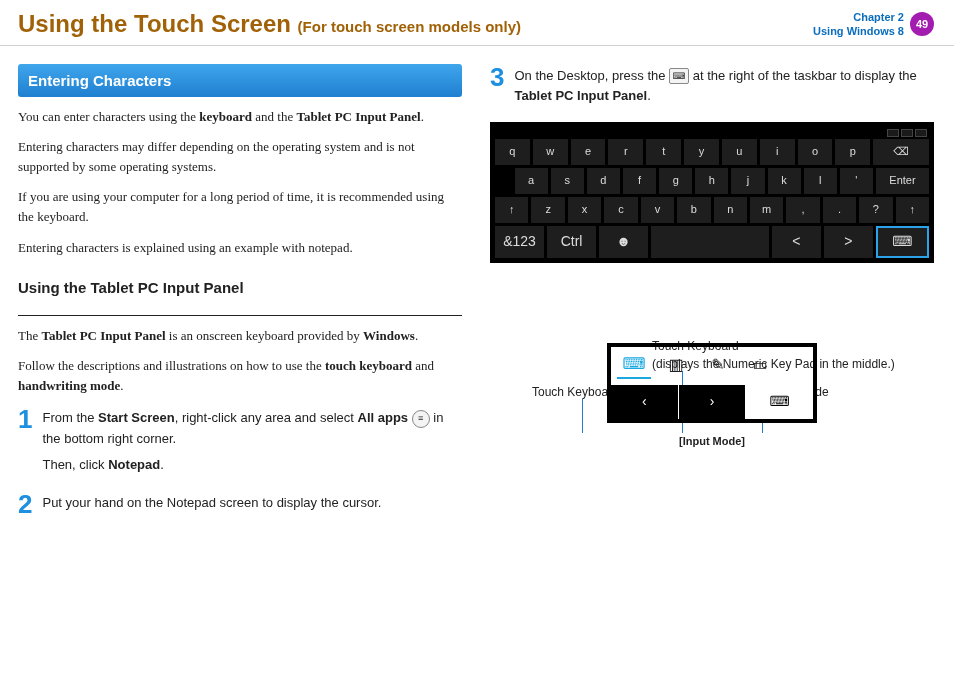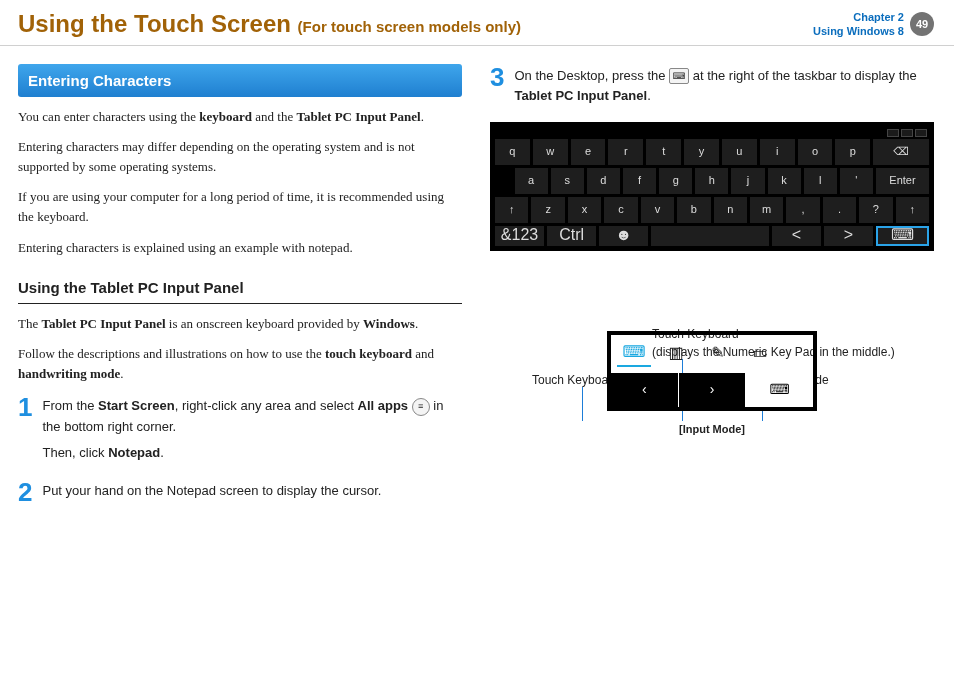--- a/index.html
+++ b/index.html
@@ -18,34 +18,34 @@
     justify-content: space-between;
     align-items: flex-start;
     border-bottom: 1px solid #d0d0d0;
   }
   .title { font-size: 24px; font-weight: bold; color: #a16207; }
   .title .sub { font-size: 15px; font-weight: bold; }
   .chapter { text-align: right; font-size: 11px; font-weight: bold; color: #0a6dbd; line-height: 1.3; display: flex; align-items: center; gap: 6px; }
   .page-badge {
     display: inline-flex; align-items: center; justify-content: center;
     width: 24px; height: 24px; border-radius: 50%;
-    background: #737373; color: #fff; font-size: 11px; font-weight: bold;
+    background: #a21caf; color: #fff; font-size: 11px; font-weight: bold;
   }
   .columns { display: flex; gap: 28px; padding: 18px 20px 0 18px; }
   .col { flex: 1; font-size: 13px; line-height: 1.55; }
   .banner {
     background: linear-gradient(#3fa6ec, #1f7fd0);
     color: #fff; font-weight: bold; font-size: 15px;
     padding: 5px 10px; border-radius: 3px; margin-bottom: 10px;
   }
   .para { margin-bottom: 10px; font-family: Liberation Serif, serif; }
   .bold { font-weight: bold; }
   .sect-head {
     font-size: 15px; font-weight: bold; border-bottom: 1px solid #222;
-    padding-bottom: 4px; margin: 18px 0 10px 0;
+    padding-bottom: 16px; margin: 18px 0 10px 0;
   }
   .step { display: flex; gap: 10px; margin-bottom: 10px; }
   .step-num { font-size: 26px; font-weight: bold; color: #1f8fe0; line-height: 1; }
   .step-body { padding-top: 2px; flex: 1; }
   .step-body p { margin-bottom: 6px; }
   .inline-icon {
     display: inline-flex; align-items: center; justify-content: center;
     width: 20px; height: 16px; border: 1px solid #888; border-radius: 2px;
     background: #f4f4f4; font-size: 9px; vertical-align: middle;
     line-height: 1;
@@ -66,21 +66,21 @@
   .kbd-rows { display: flex; flex-direction: column; gap: 3px; }
   .kbd-row { display: flex; gap: 3px; }
   .kbd-row.center { justify-content: center; }
   .key {
     background: #1e1e1e; color: #ddd; height: 26px;
     display: flex; align-items: center; justify-content: center;
     font-size: 11px; flex: 1;
   }
   .key.wide { flex: 1.6; }
   .key.xl { flex: 2.4; }
-  .kbd-bottom .key { height: 20px; font-size: 16px; }
+  .kbd-bottom .key { height: 32px; font-size: 14px; }
   .key.hl { border: 2px solid #2aa3e8; }
   
   .ann-wrap { position: relative; width: 280px; margin: 0 auto; }
   .ann-label { font-size: 12px; position: absolute; white-space: nowrap; }
   .ann-line { position: absolute; background: #1d7dd8; width: 1px; }
   .input-panel {
     border: 4px solid #000; width: 210px; margin: 80px auto 6px auto;
     position: relative;
   }
   .panel-row1 { display: flex; padding: 6px; gap: 8px; }

